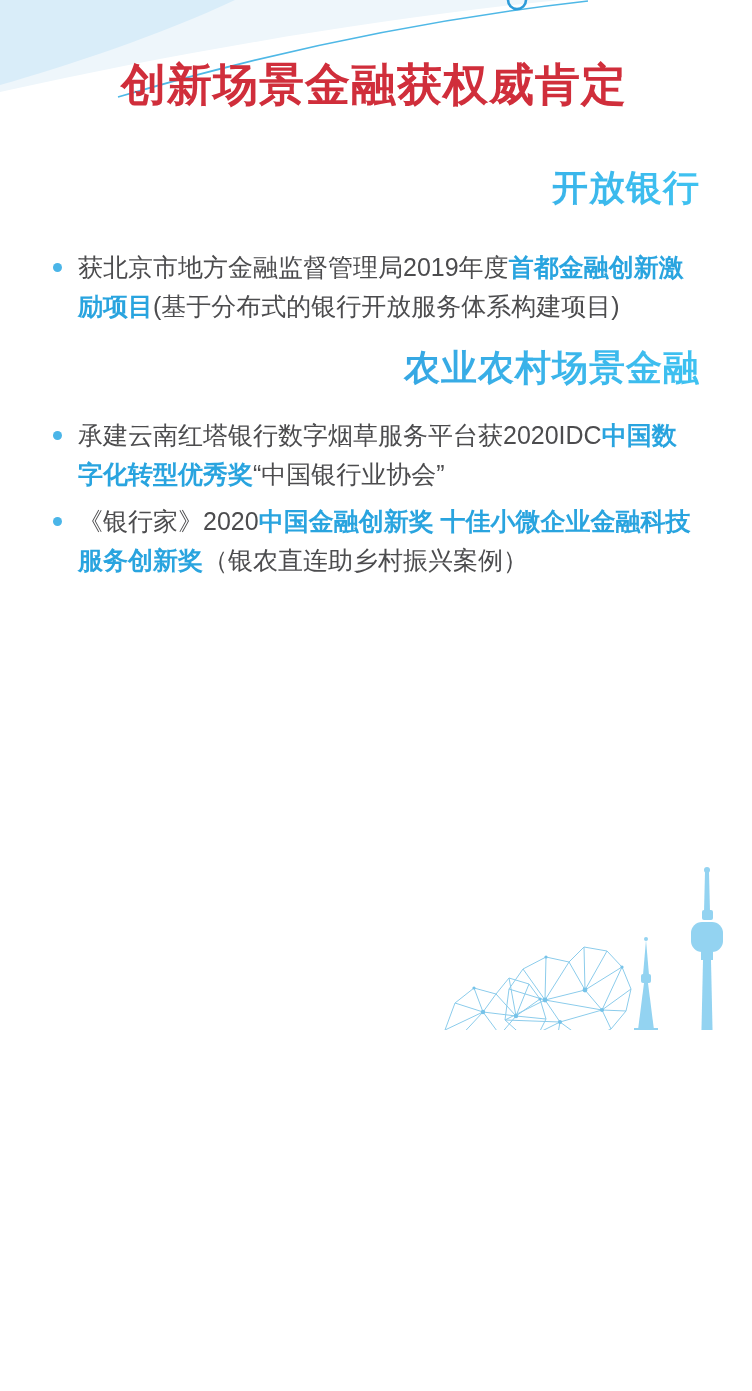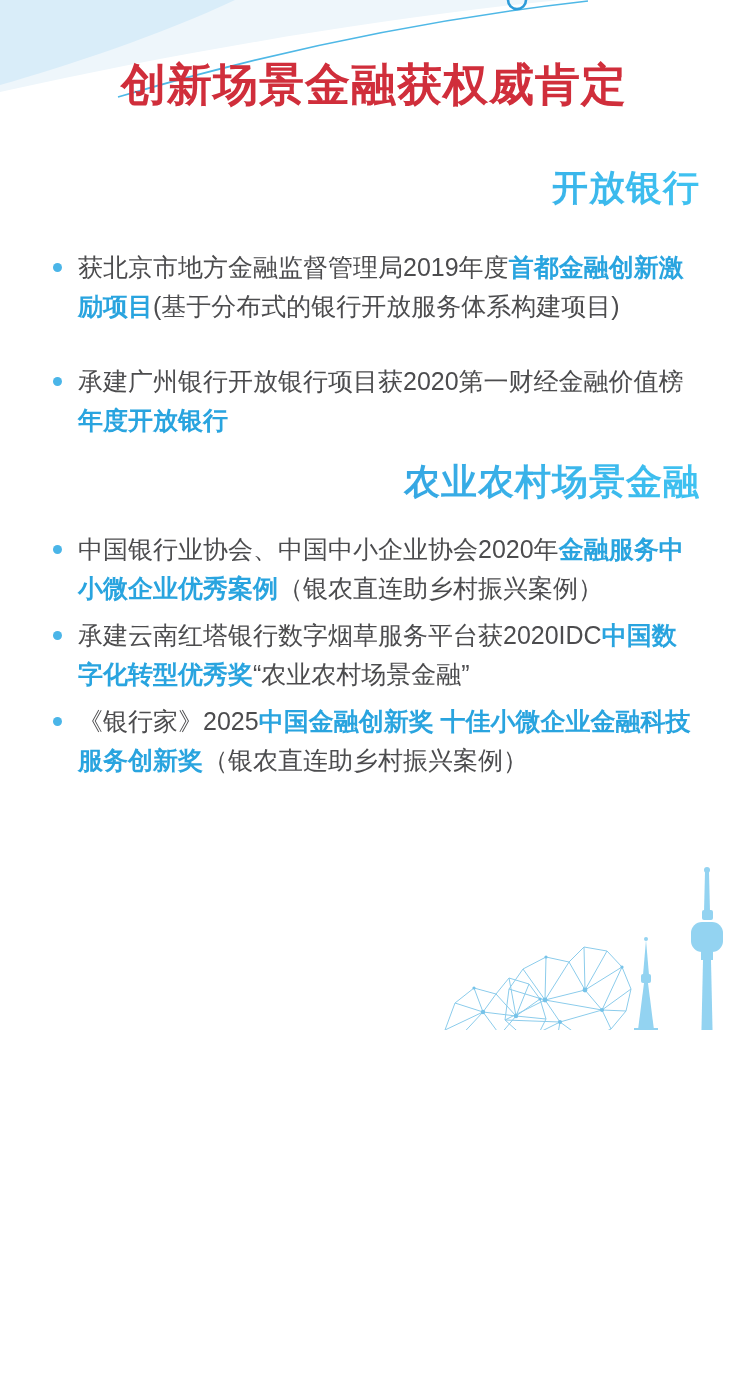--- a/index.html
+++ b/index.html
@@ -50,30 +50,28 @@
     <circle cx="517" cy="0" r="9" fill="none" stroke="#2E9CD9" stroke-width="2.6"></circle>
   </svg>
 
   <div class="content">
     <h1 class="page-title">创新场景金融获权威肯定</h1>
     <div id="sections-host">
     <section class="sec section-1">
       <h2 class="sec-heading">开放银行</h2>
       <ul class="bullets">
             <li class="bullet"><span class="dot"></span><span class="txt">获北京市地方金融监督管理局2019年度</span><span class="hl">首都金融创新激励项目</span><span class="txt">(基于分布式的银行开放服务体系构建项目)</span></li>
-            <li class="bullet"><span class="dot"></span><span class="txt">承建广州银行开放银行项目获2020第一财经金融价值榜</span><span class="hl">年度开放银行</span></li>
           </ul>
     </section>
 
     <section class="sec section-2">
       <h2 class="sec-heading">农业农村场景金融</h2>
       <ul class="bullets">
-            <li class="bullet"><span class="dot"></span><span class="txt">中国银行业协会、中国中小企业协会2020年</span><span class="hl">金融服务中小微企业优秀案例</span><span class="txt">（银农直连助乡村振兴案例）</span></li>
-            <li class="bullet"><span class="dot"></span><span class="txt">承建云南红塔银行数字烟草服务平台获2020IDC</span><span class="hl">中国数字化转型优秀奖</span><span class="txt">“农业农村场景金融”</span></li>
-            <li class="bullet"><span class="dot"></span><span class="txt">《银行家》2025</span><span class="hl">中国金融创新奖 十佳小微企业金融科技服务创新奖</span><span class="txt">（银农直连助乡村振兴案例）</span></li>
+            <li class="bullet"><span class="dot"></span><span class="txt">承建云南红塔银行数字烟草服务平台获2020IDC</span><span class="hl">中国数字化转型优秀奖</span><span class="txt">“中国银行业协会”</span></li>
+            <li class="bullet"><span class="dot"></span><span class="txt">《银行家》2020</span><span class="hl">中国金融创新奖 十佳小微企业金融科技服务创新奖</span><span class="txt">（银农直连助乡村振兴案例）</span></li>
           </ul>
     </section>
   </div>
   </div>
 
   <svg class="deco deco-bottom" width="752" height="531" viewBox="0 0 752 531">
 
     <g fill="#FFFFFF" stroke="#AEDCF3" stroke-width="2">
       <circle cx="28" cy="282" r="24"></circle>
         <circle cx="64" cy="276" r="18"></circle>

